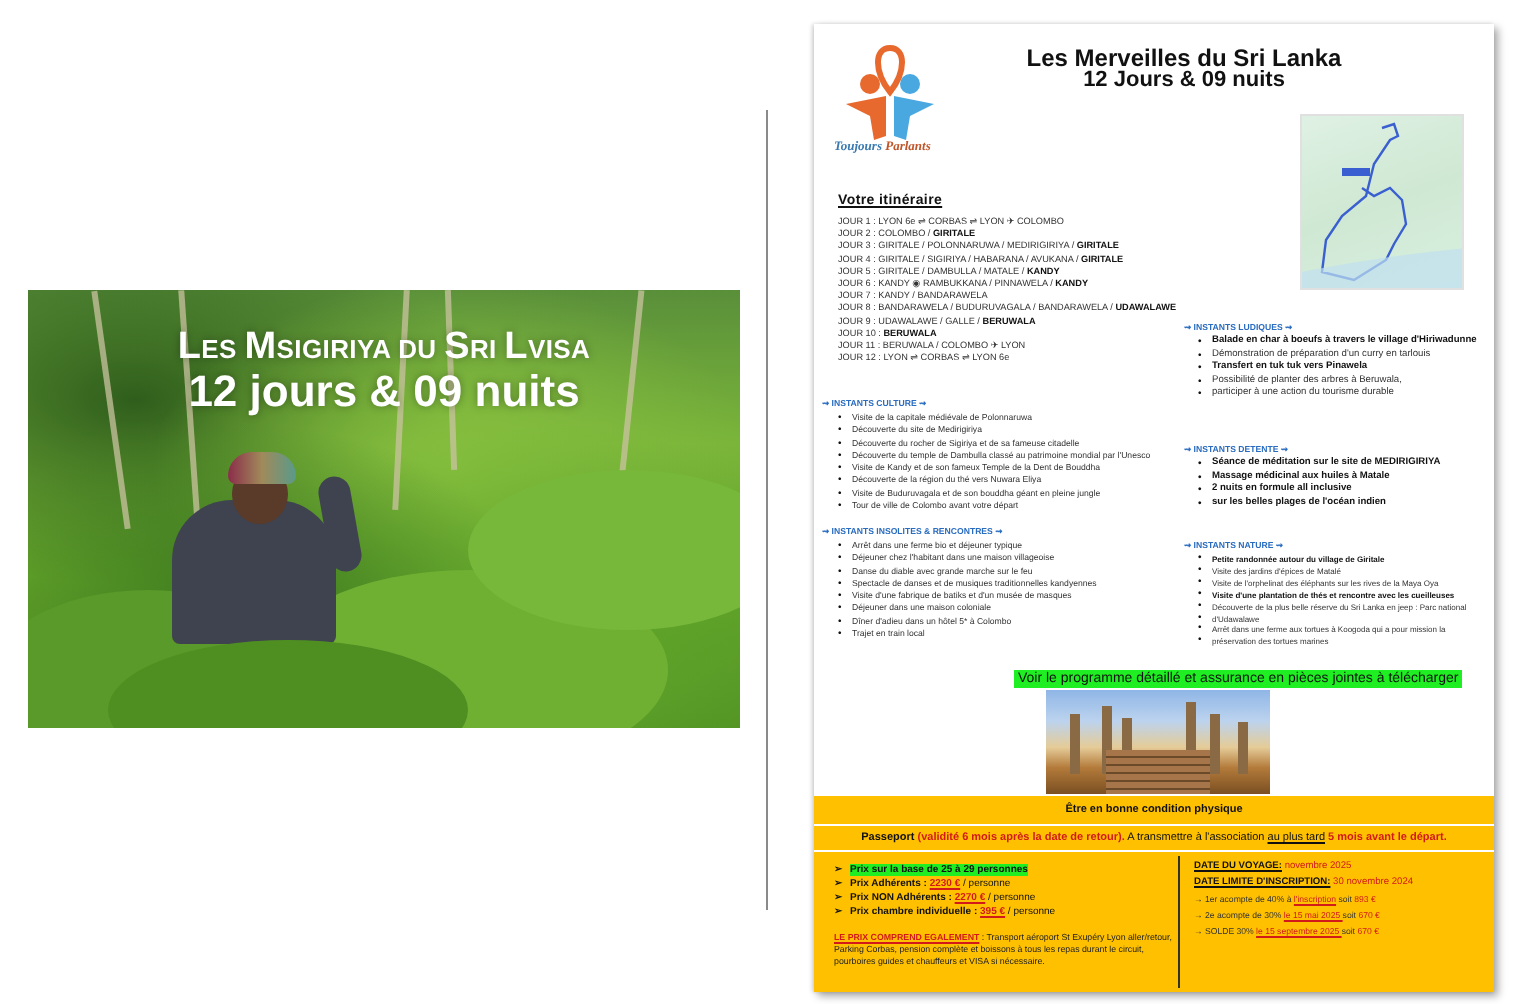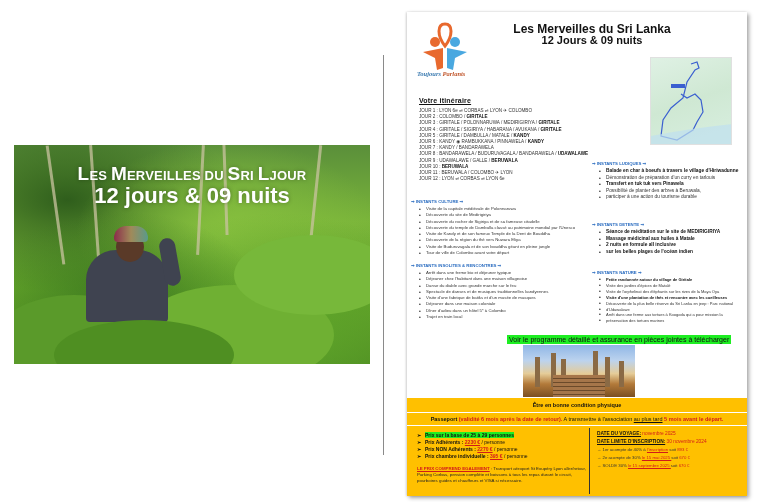--- a/index.html
+++ b/index.html
@@ -89,21 +89,21 @@
   <div class="bush" style="left:120px;top:140px;width:200px;height:100px;background:#6fb033"></div>
   <div class="bush" style="left:220px;top:90px;width:160px;height:80px;background:#77b83a"></div>
   <div class="person">
     <div class="body"></div>
     <div class="arm"></div>
     <div class="head"></div>
     <div class="scarf"></div>
   </div>
   <div class="bush" style="left:40px;top:175px;width:180px;height:70px;background:#4f8f22"></div>
   <div class="cover-title t1">
-    <span class="cap">L</span><span>ES </span><span class="cap">M</span><span>ERVEILLES </span><span>DU </span><span class="cap">S</span><span>RI </span><span class="cap">L</span><span>JOUR</span>
+    <span class="cap">L</span><span>ES </span><span class="cap">M</span><span>SIGIRIYA </span><span>DU </span><span class="cap">S</span><span>RI </span><span class="cap">L</span><span>VISA</span>
   </div>
   <div class="cover-title t2">12 jours &amp; 09 nuits</div>
 </div>
 
 <div class="divider"></div>
 
 <div class="page">
   <svg class="logo" viewBox="0 0 60 62">
     <path d="M30 6 C22 6 22 18 30 28 C38 18 38 6 30 6 Z" fill="none" stroke="#e8692e" stroke-width="3"></path>
     <circle cx="20" cy="24" r="5" fill="#e8692e"></circle>

